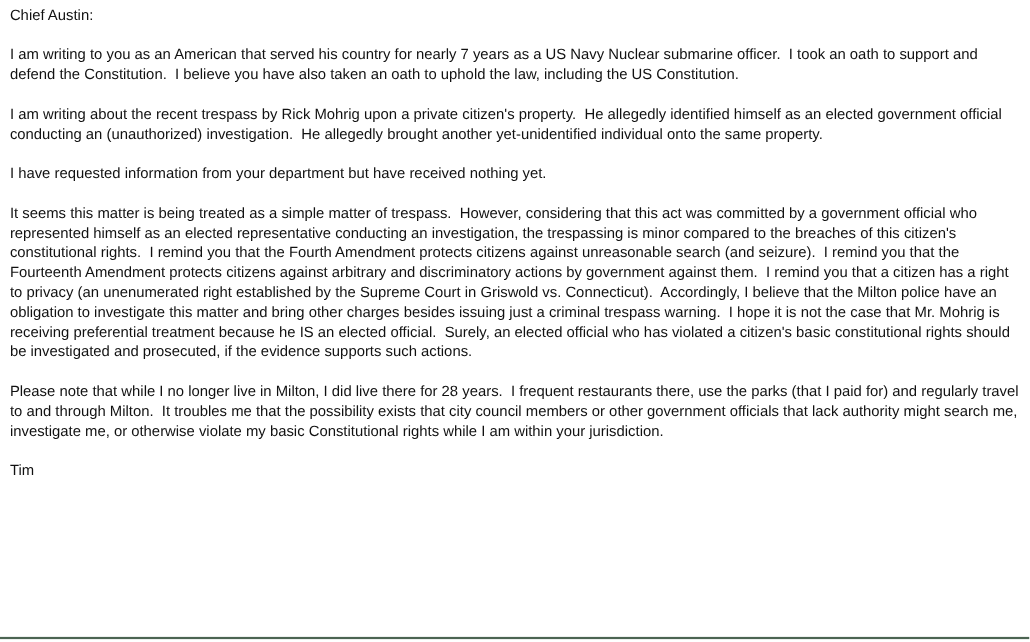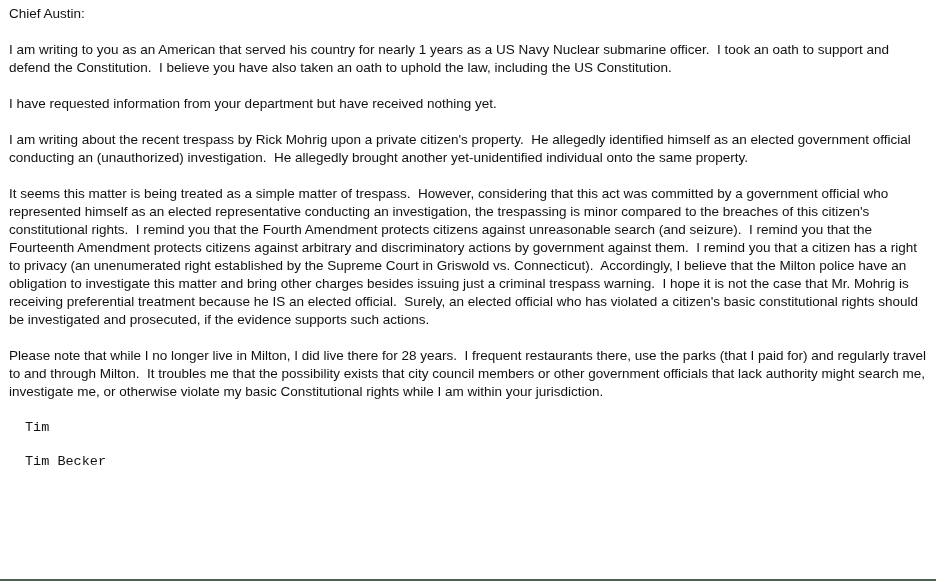--- a/index.html
+++ b/index.html
@@ -23,52 +23,50 @@
     height: 584px;
     padding: 5px 10px 0 9px;
     background: #ffffff;
     overflow: hidden;
   }
   .para {
     margin: 0 0 18px 0;
     white-space: pre-wrap;
   }
   .sig-line {
-    margin: 16px;
+    margin: 0;
     white-space: pre-wrap;
-    font-family: Liberation Mono, monospace;
   }
   .bottom-divider {
     position: absolute;
     left: 0;
     right: 0;
     bottom: 3px;
     height: 2px;
     background: #4b6452;
   }
 </style>
 </head>
 <body>
 
 <div class="page">
 
   <p class="para">Chief Austin:</p>
 
-  <p class="para">I am writing to you as an American that served his country for nearly 1 years as a US Navy Nuclear submarine officer.  I took an oath to support and defend the Constitution.  I believe you have also taken an oath to uphold the law, including the US Constitution.</p>
+  <p class="para">I am writing to you as an American that served his country for nearly 7 years as a US Navy Nuclear submarine officer.  I took an oath to support and defend the Constitution.  I believe you have also taken an oath to uphold the law, including the US Constitution.</p>
+
+  <p class="para">I am writing about the recent trespass by Rick Mohrig upon a private citizen's property.  He allegedly identified himself as an elected government official conducting an (unauthorized) investigation.  He allegedly brought another yet-unidentified individual onto the same property.</p>
 
   <p class="para">I have requested information from your department but have received nothing yet.</p>
-
-  <p class="para">I am writing about the recent trespass by Rick Mohrig upon a private citizen's property.  He allegedly identified himself as an elected government official conducting an (unauthorized) investigation.  He allegedly brought another yet-unidentified individual onto the same property.</p>
 
   <p class="para">It seems this matter is being treated as a simple matter of trespass.  However, considering that this act was committed by a government official who represented himself as an elected representative conducting an investigation, the trespassing is minor compared to the breaches of this citizen's constitutional rights.  I remind you that the Fourth Amendment protects citizens against unreasonable search (and seizure).  I remind you that the Fourteenth Amendment protects citizens against arbitrary and discriminatory actions by government against them.  I remind you that a citizen has a right to privacy (an unenumerated right established by the Supreme Court in Griswold vs. Connecticut).  Accordingly, I believe that the Milton police have an obligation to investigate this matter and bring other charges besides issuing just a criminal trespass warning.  I hope it is not the case that Mr. Mohrig is receiving preferential treatment because he IS an elected official.  Surely, an elected official who has violated a citizen's basic constitutional rights should be investigated and prosecuted, if the evidence supports such actions.</p>
 
   <p class="para">Please note that while I no longer live in Milton, I did live there for 28 years.  I frequent restaurants there, use the parks (that I paid for) and regularly travel to and through Milton.  It troubles me that the possibility exists that city council members or other government officials that lack authority might search me, investigate me, or otherwise violate my basic Constitutional rights while I am within your jurisdiction.</p>
 
 
 
   <div>
     <p class="sig-line">Tim</p>
-    <p class="sig-line">Tim Becker</p>
   </div>
 
   <div class="bottom-divider" style="background-color: rgb(75, 100, 82);"></div>
 
 </div>
 
 </body></html>

